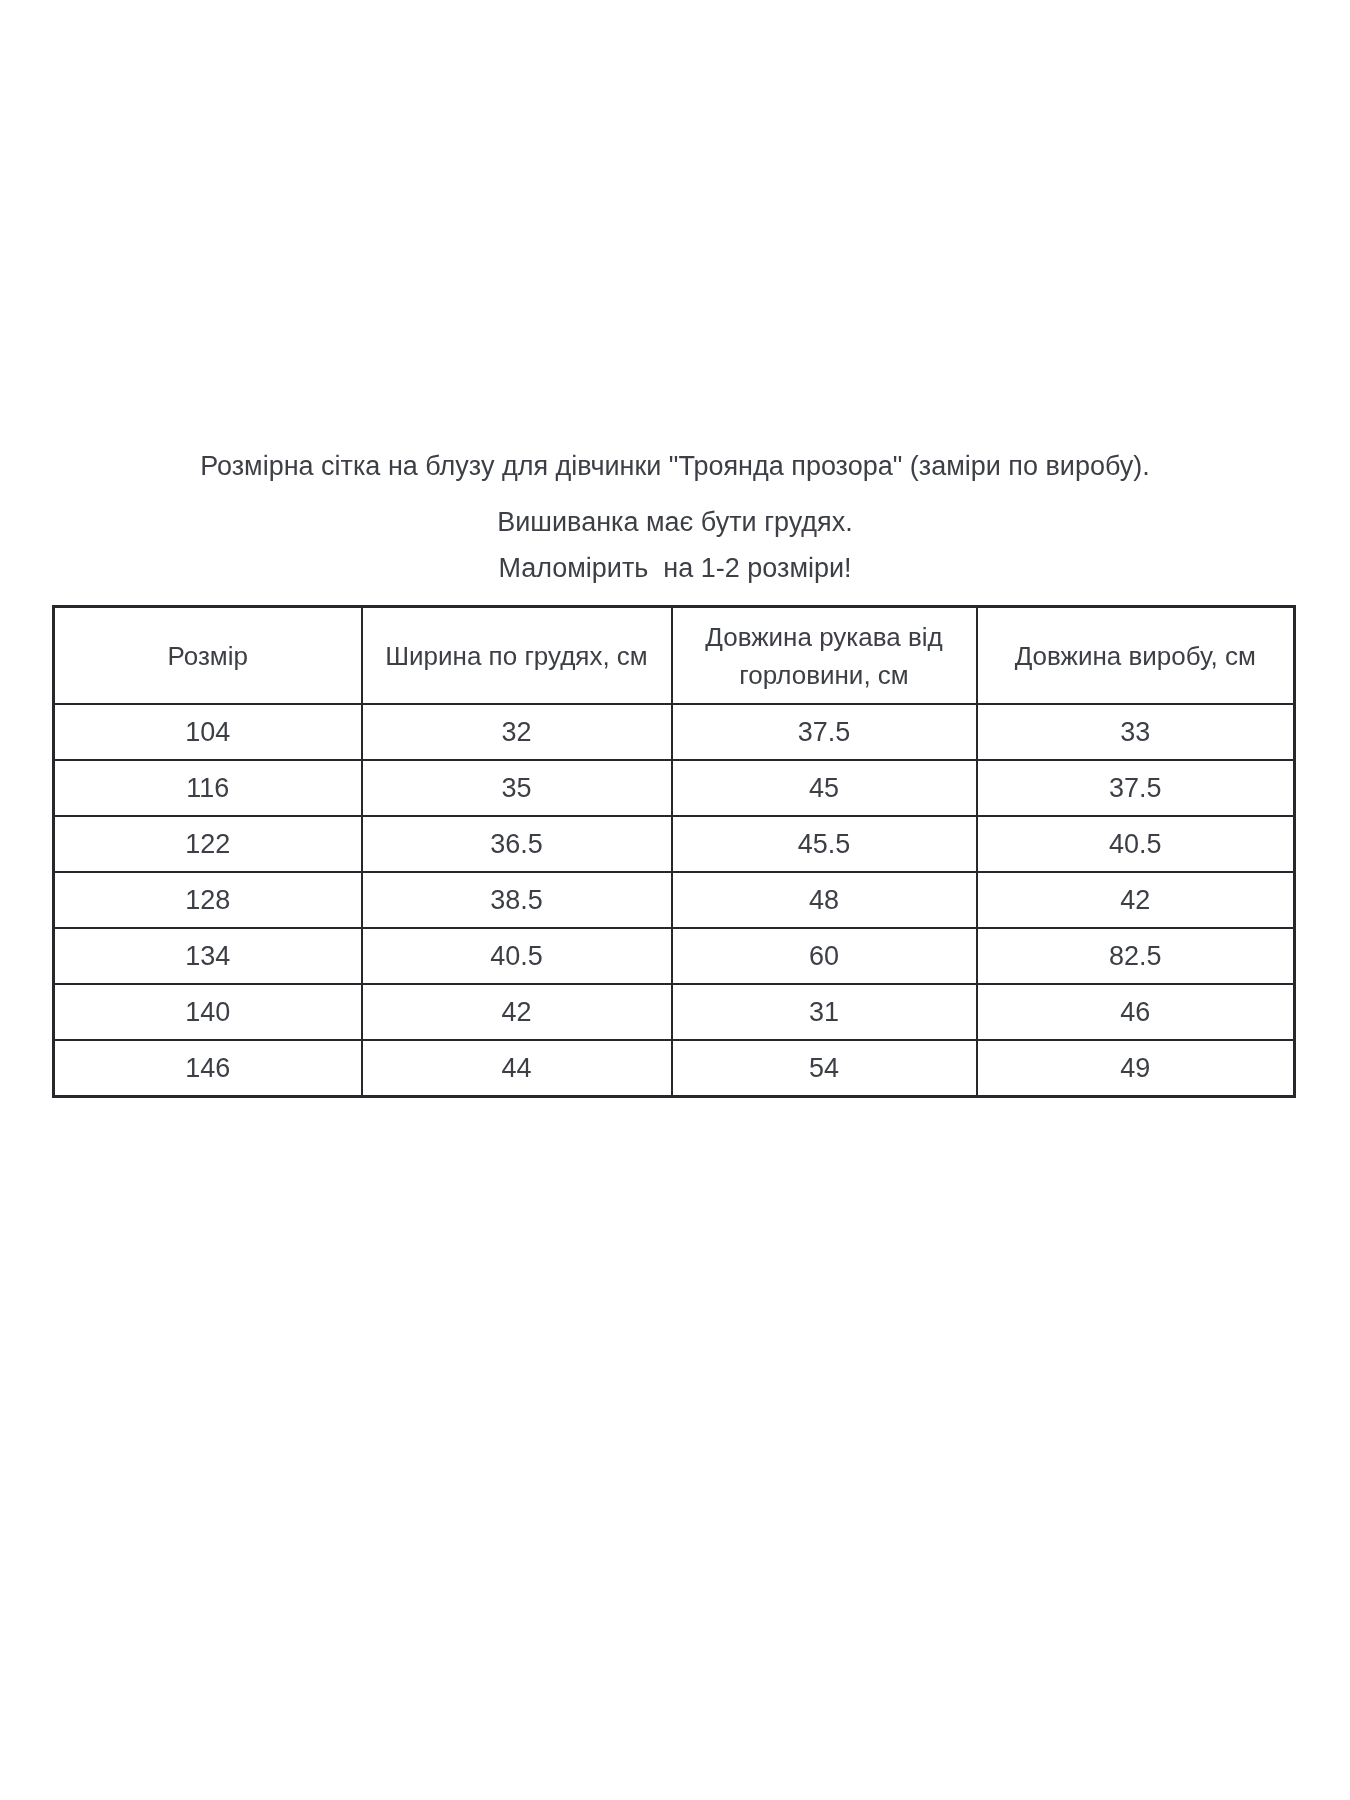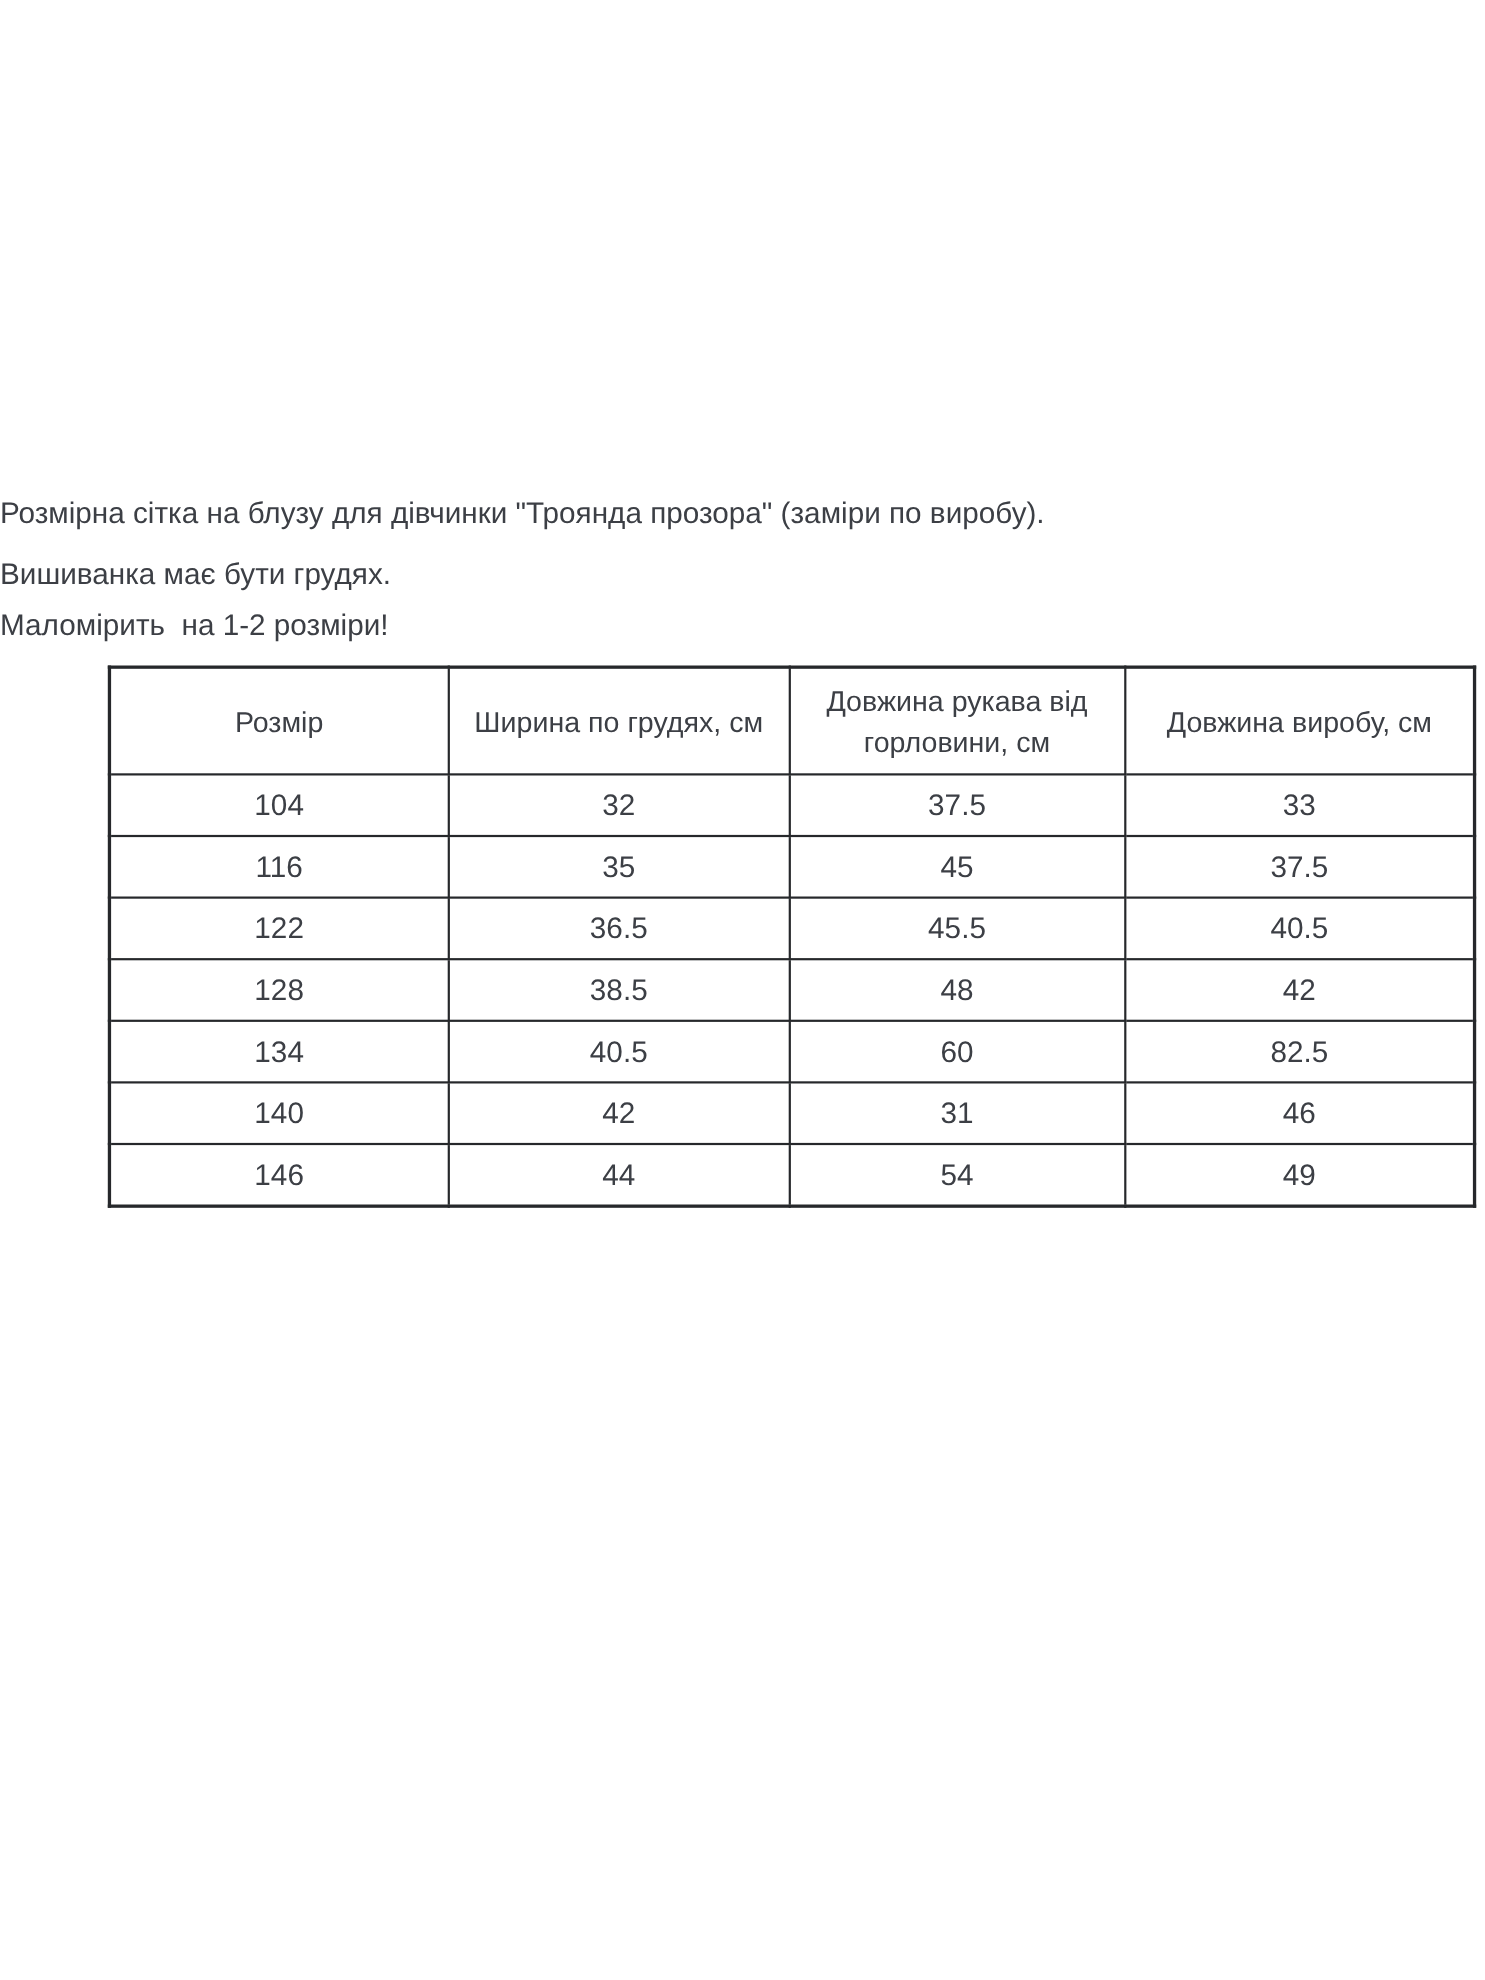--- a/index.html
+++ b/index.html
@@ -17,21 +17,21 @@
   }
   .page {
     position: absolute;
     top: 0;
     left: 0;
     width: 1350px;
     height: 1800px;
   }
   .headings {
     padding-top: 450px;
-    text-align: left;
+    text-align: center;
   }
   .title-line {
     font-size: 27px;
     line-height: 32px;
     color: #3c3f45;
     margin: 0 auto 24px auto;
     white-space: pre-wrap;
   }
   .subtitle-1 {
     margin-bottom: 14px;
@@ -40,21 +40,20 @@
     margin-bottom: 0;
   }
   table.size-table {
     position: absolute;
     left: 52px;
     top: 605px;
     width: 1241px;
     border-collapse: collapse;
     table-layout: fixed;
     border: 3px solid #26282b;
-    margin-left: 46px;
   }
   table.size-table th,
   table.size-table td {
     border: 2px solid #26282b;
     text-align: center;
     vertical-align: middle;
     padding: 0 10px;
     color: #3c3f45;
     font-weight: normal;
     overflow: hidden;

